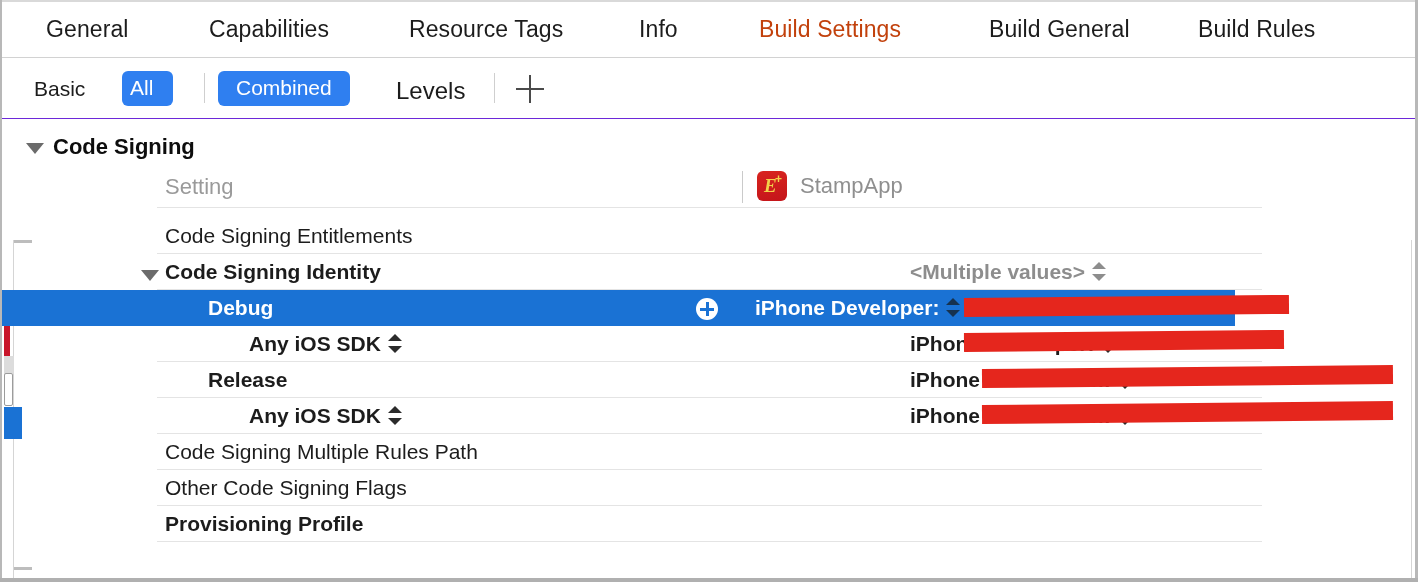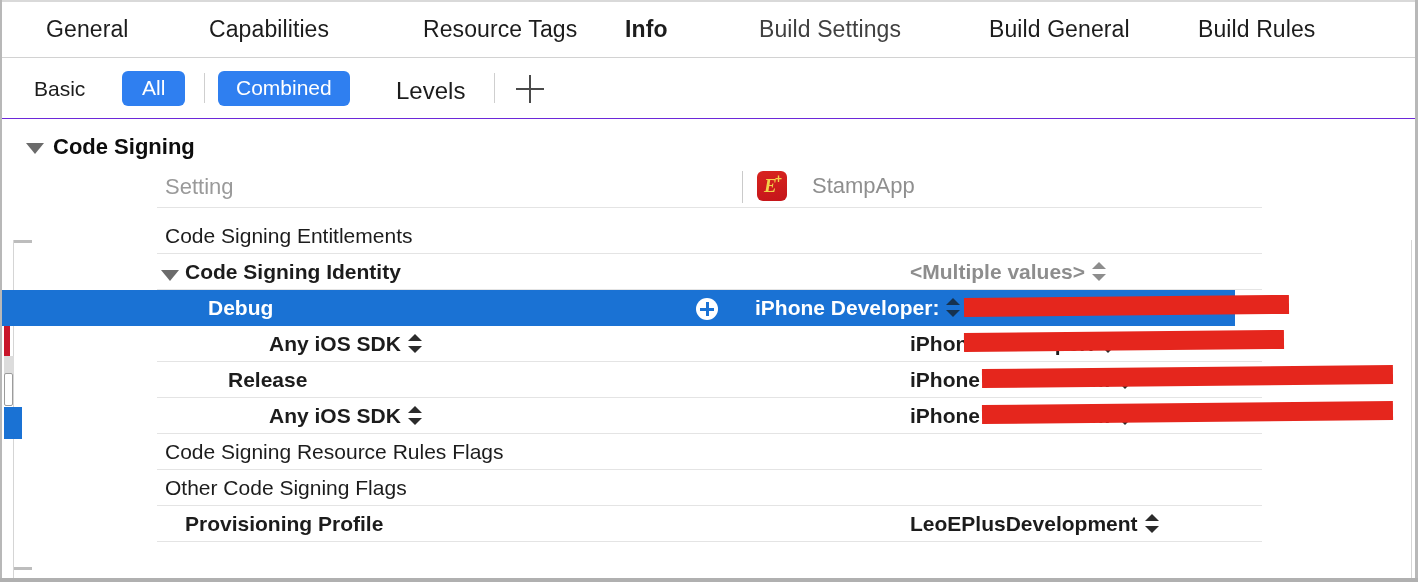--- a/index.html
+++ b/index.html
@@ -42,41 +42,41 @@
     border-bottom: 1px solid #d2d2d2;
     display: flex; align-items: center;
   }
   .tab {
     font-size: 23px;
     color: #1c1c1c;
     white-space: nowrap;
     cursor: default;
     letter-spacing: 0.1px;
   }
-  .tab.active { color: #404040; }
+  .tab.active { color: #c2410c; }
 
   
   .filterbar {
     position: absolute; left: 2px; top: 59px;
     width: 1413px; height: 60px;
     background: #ffffff;
     border-bottom: 1px solid #6d28d9;
   }
   .seg-basic {
     position: absolute; left: 22px; top: 14px;
     font-size: 21px; color: #1c1c1c;
     padding: 4px 10px;
     cursor: default;
   }
   .seg-all {
     position: absolute; left: 120px; top: 12px;
     font-size: 21px; color: #ffffff;
     background: #2f7ff0;
     border-radius: 6px;
-    padding: 5px 20px 6px 20px;
+    padding: 5px 20px 6px 8px;
     cursor: default;
   }
   .divider-v1 {
     position: absolute; left: 202px; top: 14px;
     width: 1px; height: 30px; background: #cfcfcf;
   }
   .seg-combined {
     position: absolute; left: 216px; top: 12px;
     font-size: 21px; color: #ffffff;
     background: #2f7ff0;
@@ -172,21 +172,21 @@
     background: #1a72d4;
     border-bottom: 1px solid #1a72d4;
   }
   .row-label {
     position: absolute;
     top: 50%; transform: translateY(-50%);
     font-size: 21px;
     color: #1c1c1c;
     white-space: nowrap;
   }
-  .row-label.bold  { font-weight: bold; margin-left: 20px; }
+  .row-label.bold  { font-weight: bold; }
   .row-label.white { color: #ffffff; font-weight: bold; }
 
   .row-value {
     position: absolute;
     top: 50%; transform: translateY(-50%);
     left: 753px;
     font-size: 21px;
     color: #1c1c1c;
     white-space: nowrap;
     display: flex; align-items: center;
@@ -267,21 +267,21 @@
     color: #f2d24a;
     line-height: 24px;
   }
   .appicon-plus {
     position: absolute; right: 5px; top: 3px;
     font-size: 12px; font-weight: bold;
     color: #f2d24a; line-height: 10px;
   }
   .appname {
     position: absolute; left: 643px; top: 7px;
-    font-size: 22px; color: #8f8f8f; margin-left: 12px;
+    font-size: 22px; color: #8f8f8f;
   }
 
   
   .redaction {
     position: absolute;
     background: #e5261d;
     transform: rotate(-0.55deg);
     transform-origin: left center;
   }
 
@@ -336,22 +336,22 @@
 <div id="app">
 
   <div class="edge-top"></div>
   <div class="edge-left"></div>
   <div class="edge-right"></div>
   <div class="edge-bottom"></div>
 
   <div class="tabbar" id="tabbar">
       <div class="tab" style="position: absolute; left: 44px;">General</div>
       <div class="tab" style="position: absolute; left: 207px;">Capabilities</div>
-      <div class="tab" style="position: absolute; left: 421px;">Resource Tags</div>
-      <div class="tab" style="position: absolute; left: 623px; font-weight: bold;">Info</div>
+      <div class="tab" style="position: absolute; left: 407px;">Resource Tags</div>
+      <div class="tab" style="position: absolute; left: 637px;">Info</div>
       <div class="tab active" style="position: absolute; left: 757px;">Build Settings</div>
       <div class="tab" style="position: absolute; left: 987px;">Build General</div>
       <div class="tab" style="position: absolute; left: 1196px;">Build Rules</div>
     </div>
 
   <div class="filterbar">
     <div class="seg-basic">Basic</div>
     <div class="seg-all">All</div>
     <div class="divider-v1"></div>
     <div class="seg-combined">Combined</div>
@@ -443,29 +443,25 @@
             <span>Any iOS SDK</span>
             <span class="stepper"></span>
           </div>
           <div class="row-value bold">
             <span>iPhone Distribution:</span>
             <span class="stepper"></span>
           </div>
         </div>
         <div class="redaction" style="left: 980px; top: 285px; width: 411px; height: 19px;"></div>
         <div class="row" style="top: 314px;">
-          <div class="row-label" style="left: 8px;"><span>Code Signing Resource Rules Flags</span></div>
+          <div class="row-label" style="left: 8px;"><span>Code Signing Multiple Rules Path</span></div>
         </div>
         <div class="row" style="top: 350px; text-align: right;">
           <div class="row-label" style="left: 8px;"><span>Other Code Signing Flags</span></div>
         </div>
         <div class="row" style="top: 386px;">
           <div class="row-label bold" style="left: 8px;"><span>Provisioning Profile</span></div>
-          <div class="row-value bold">
-            <span>LeoEPlusDevelopment</span>
-            <span class="stepper"></span>
-          </div>
         </div>
       </div>
 
   </div>
 
 </div>
 
 </body></html>

